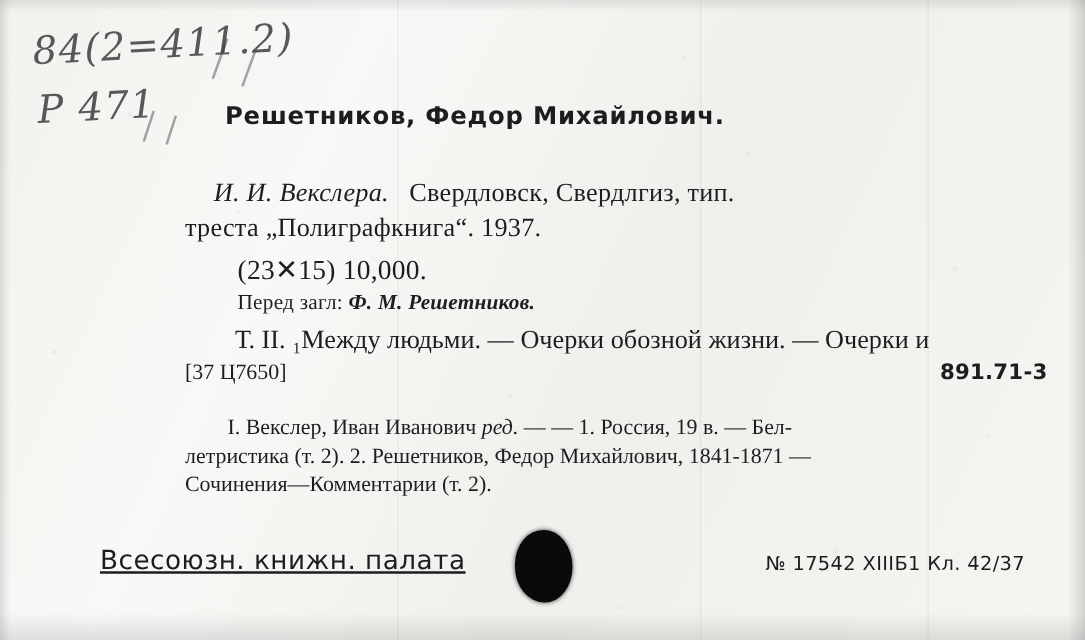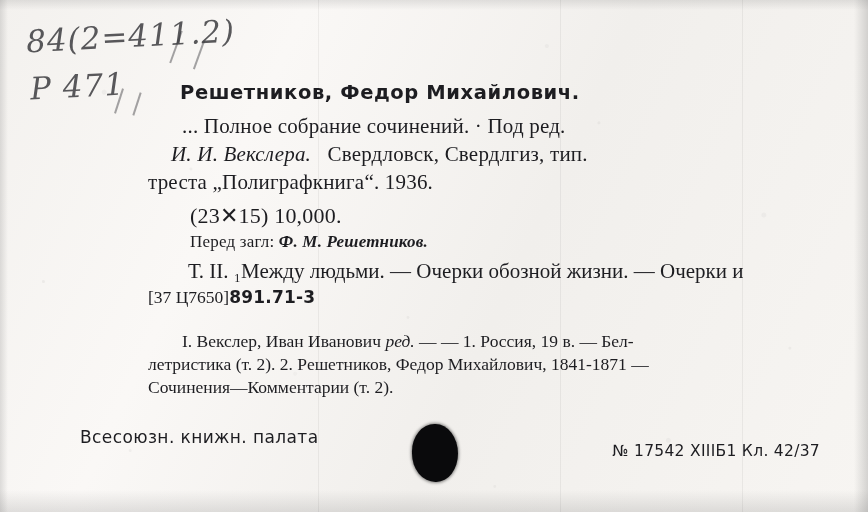--- a/index.html
+++ b/index.html
@@ -144,20 +144,21 @@
   .contents {
     font-size: 21px;
     line-height: 1.3;
     margin-top: 6px;
     text-align: justify;
   }
   .contents .ind { display: inline-block; width: 40px; }
 
   .row-bottom {
     display: flex;
+    justify-content: space-between;
     align-items: baseline;
     font-size: 17.5px;
     margin-top: 1px;
   }
   .row-bottom .right {
     font-family: "DejaVu Sans", sans-serif;
     font-weight: bold;
     font-size: 17px;
     letter-spacing: .2px;
   }
@@ -168,25 +169,26 @@
     margin-top: 22px;
     text-align: justify;
   }
   .tracings .ind { display: inline-block; width: 34px; }
   .tracings .ital { font-style: italic; }
 
   
   .footer-left {
     position: absolute;
     left: 80px;
-    bottom: 65px;
-    font-family: "DejaVu Sans", sans-serif;
-    font-size: 17px;
+    bottom: 52px;
+    font-family: "DejaVu Sans", sans-serif;
+    font-size: 21px;
     letter-spacing: .4px;
     color: #1d1d21;
+    text-decoration: underline;
   }
   .footer-right {
     position: absolute;
     right: 48px;
     bottom: 52px;
     font-family: "DejaVu Sans", sans-serif;
     font-size: 15.5px;
     letter-spacing: .3px;
     color: #1d1d21;
   }
@@ -231,23 +233,23 @@
   <div class="slash" style="left:175px; top:30px; height:34px; transform:rotate(20deg);"></div>
   <div class="slash" style="left:198px; top:40px; height:30px; transform:rotate(20deg);"></div>
   <div class="slash" style="left:118px; top:88px; height:26px; transform:rotate(18deg);"></div>
   <div class="slash" style="left:136px; top:92px; height:24px; transform:rotate(18deg);"></div>
 
   <div class="typed">
 
     <div class="heading">Решетников, Федор Михайлович.</div>
 
     <div class="title-block">
-      <span class="indent1"></span><span>... Полное   собрание   сочинений. · Под   ред.</span><br>
+      <span class="indent1"></span><br>
       <span class="ital">И.  И.  Векслера.</span>&nbsp;&nbsp;&nbsp;<span>Свердловск, Свердлгиз, тип.</span><br>
-      <span>треста „Полиграфкнига“. 1936.</span>
+      <span>треста „Полиграфкнига“. 1937.</span>
     </div>
 
     <div class="size-line">(23✕15) 10,000.</div>
 
     <div class="note-line">
       <span>Перед загл:</span>
       <span class="ital">Ф. М. Решетников.</span>
     </div>
 
     <div class="contents">

